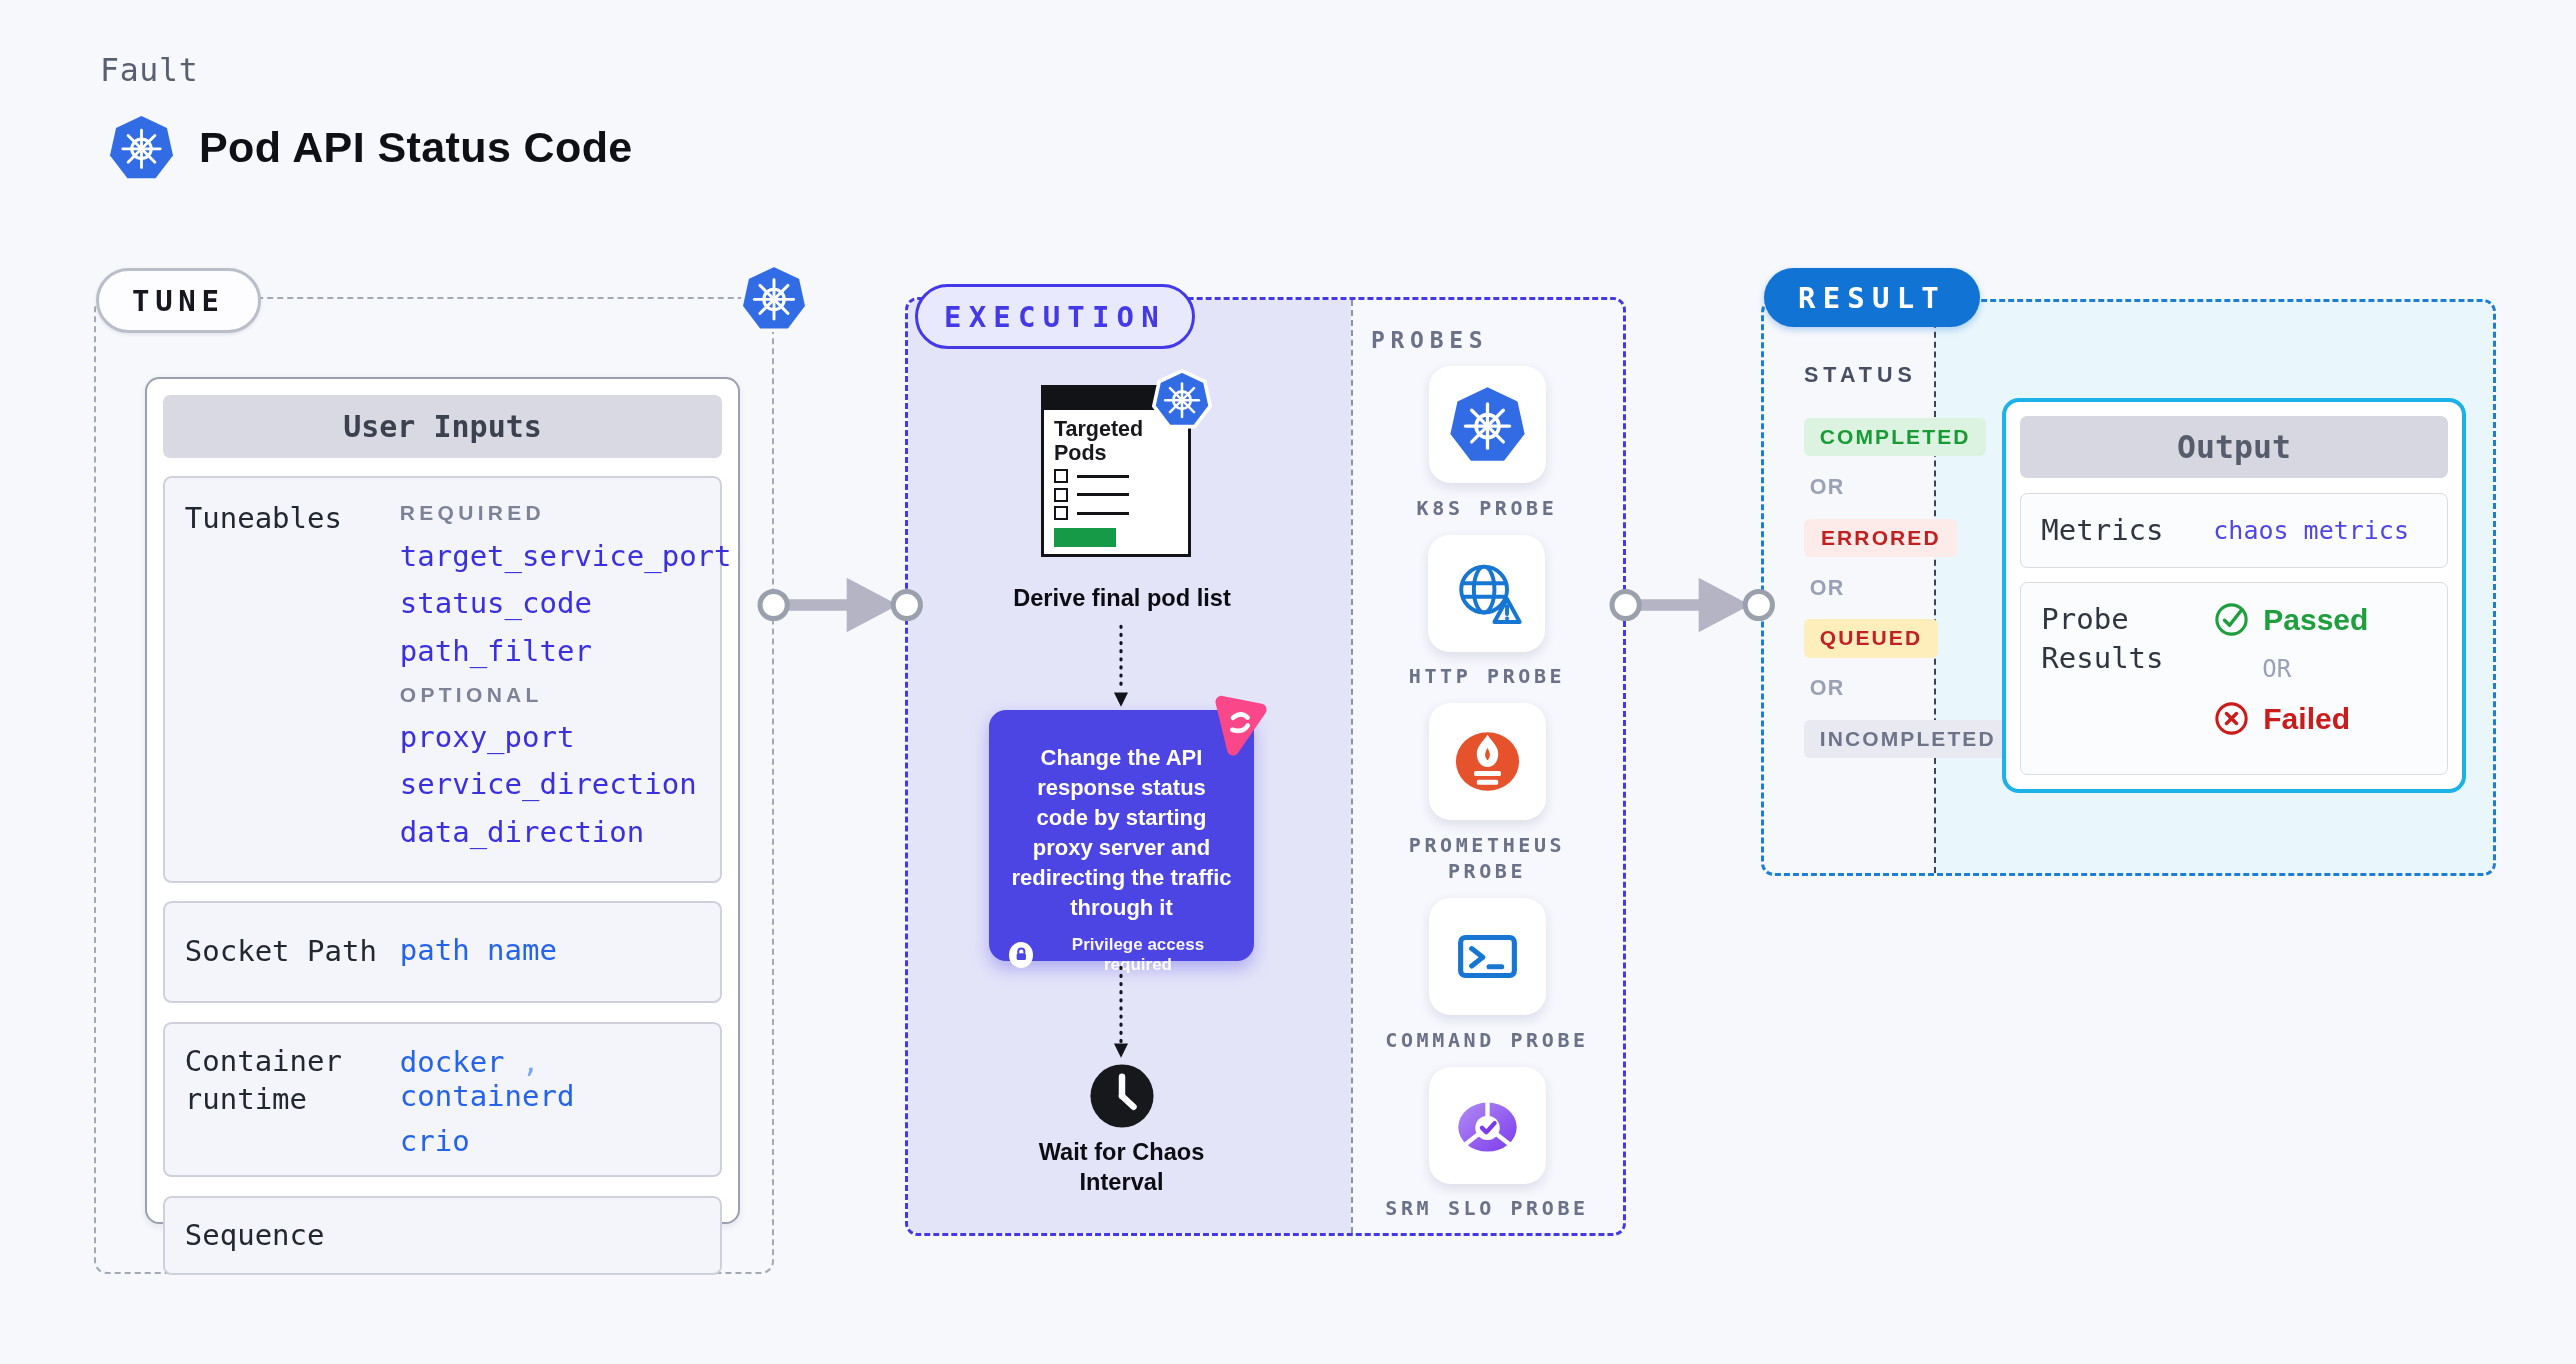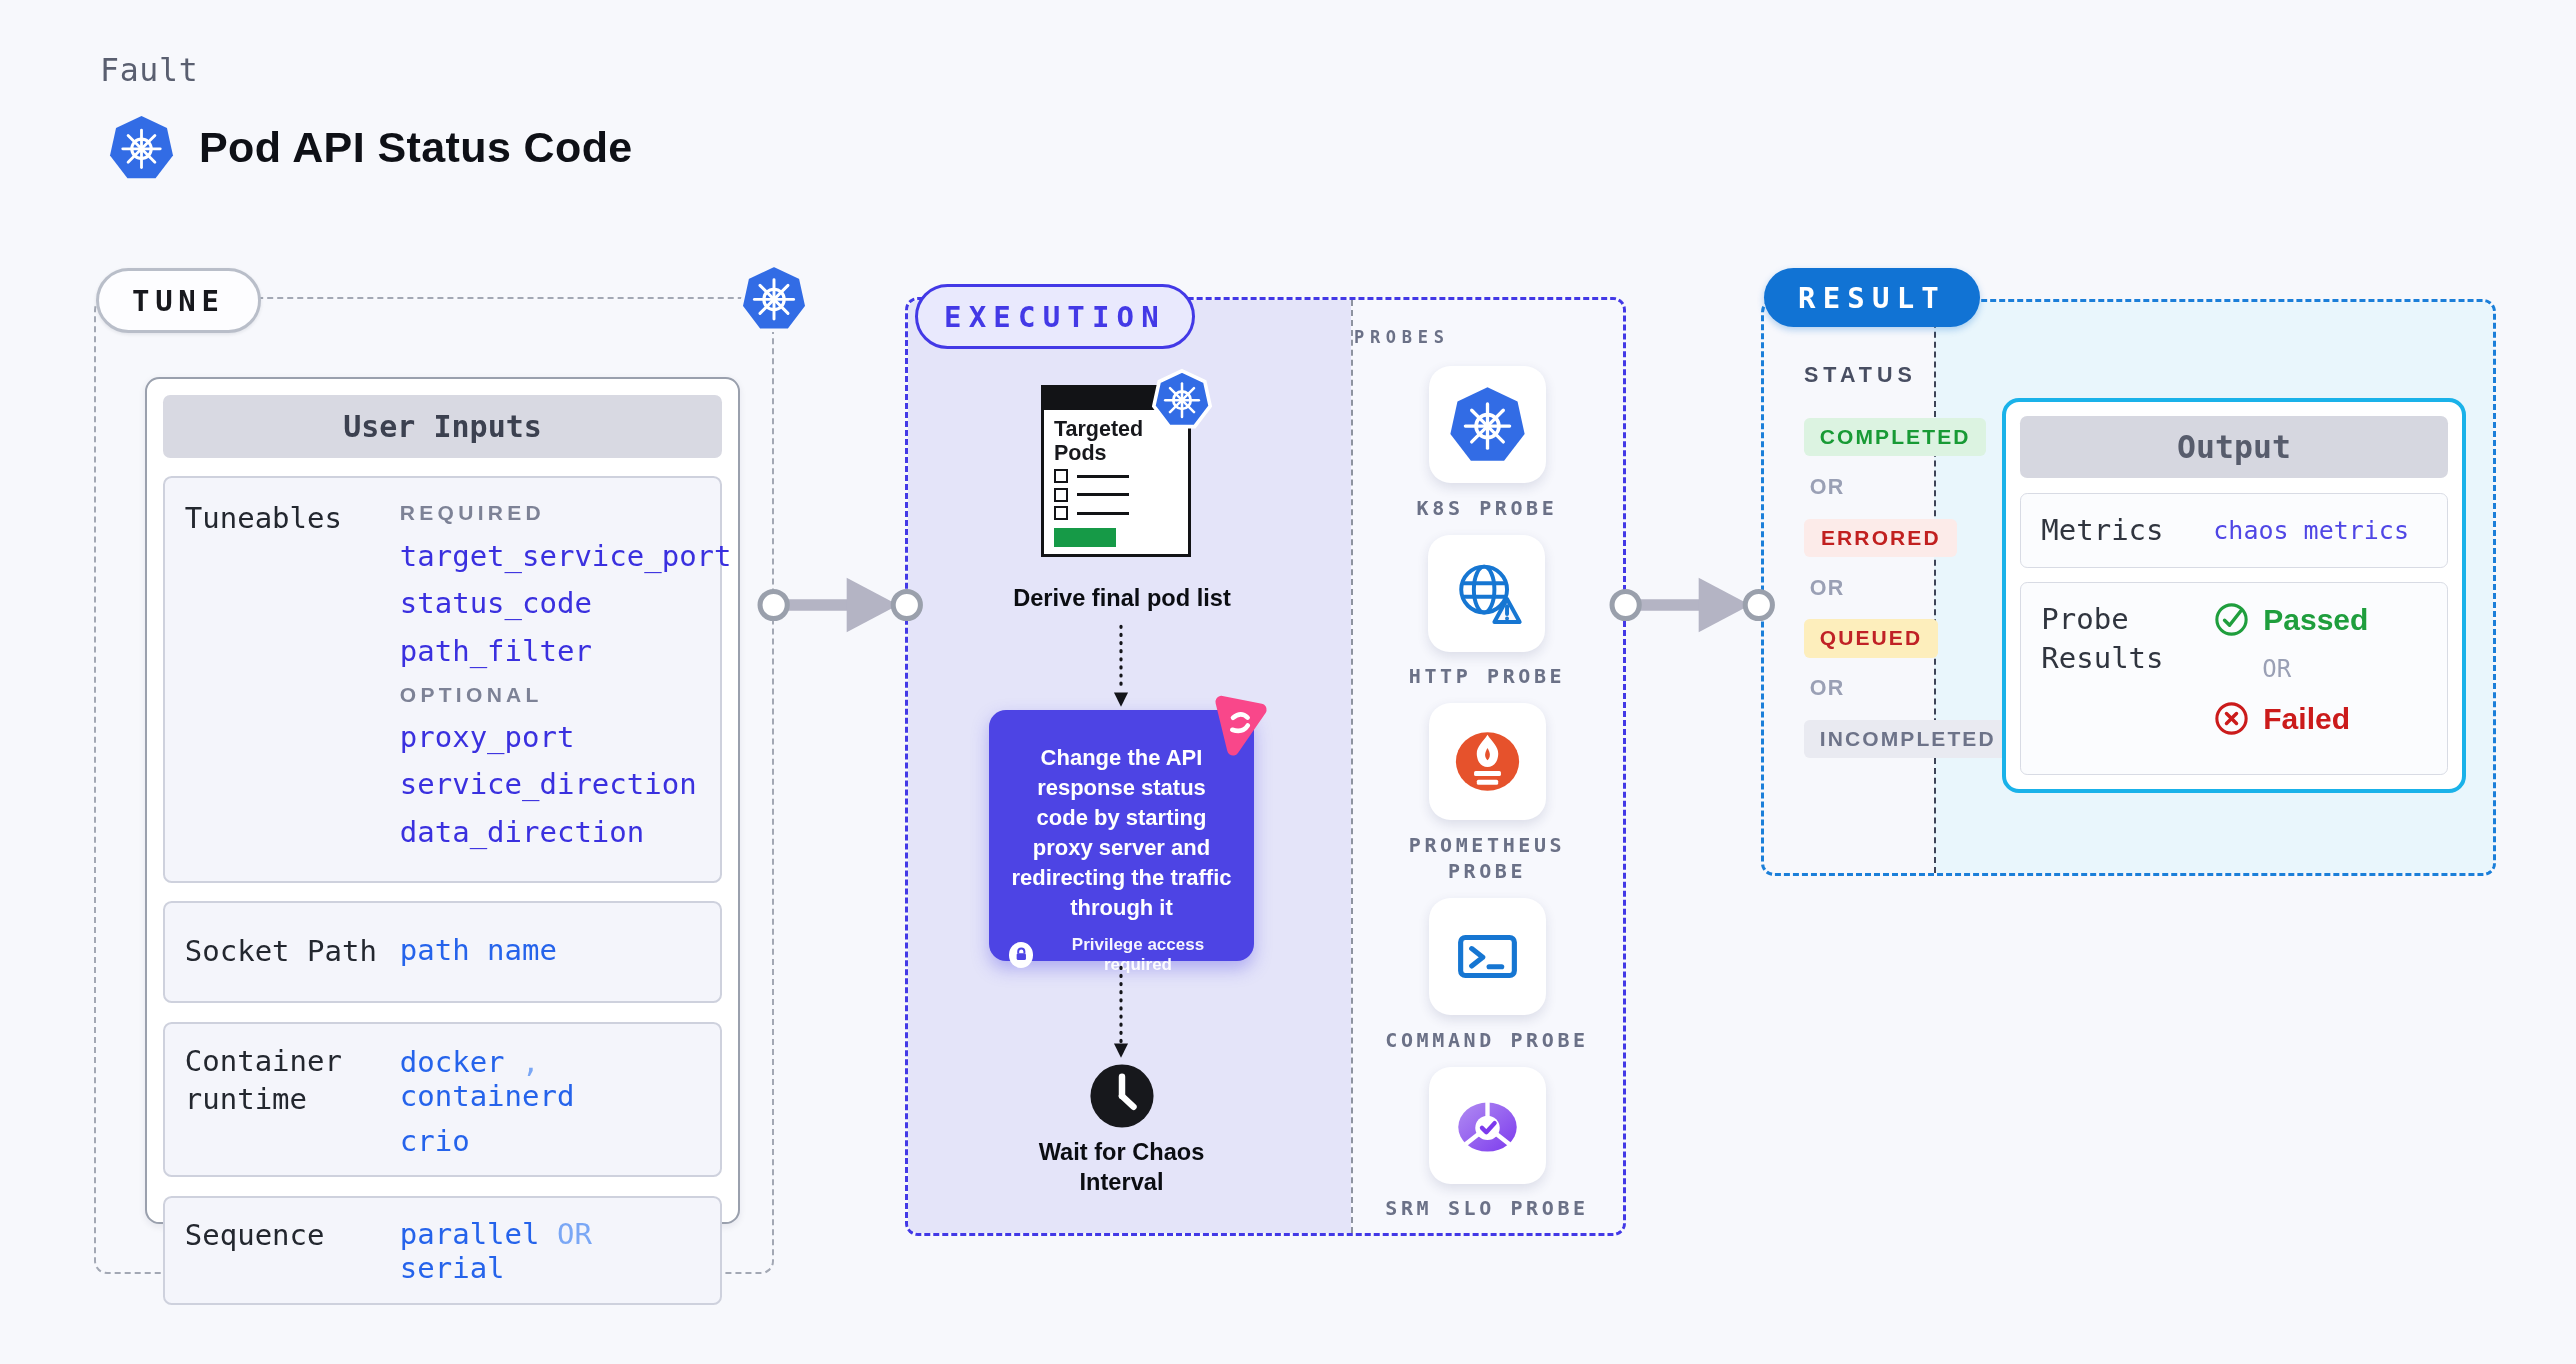--- a/index.html
+++ b/index.html
@@ -72,21 +72,21 @@
   .callout-text { font-family:"Liberation Sans", sans-serif; font-weight:700; font-size:22px; line-height:30px; color:#fff; }
   .priv-row { margin-top:11.5px; display:flex; align-items:center; justify-content:center; gap:8.6px; }
   .lock-circle { width:26px; height:26px; border-radius:50%; background:#fff; display:flex; align-items:center; justify-content:center; }
   .priv-text { font-family:"Liberation Sans", sans-serif; font-weight:600; font-size:17px; color:rgba(255,255,255,.95); }
   .chaos-pin { position:absolute; right:-15.8px; top:-18.6px; width:66px; height:66px; transform:rotate(-6deg); }
 
   .clock-wrap { position:absolute; left:181px; top:763px; width:66px; height:66px; }
   .wait-caption { position:absolute; left:113px; top:837px; width:201px; text-align:center;
                   font-family:"Liberation Sans", sans-serif; font-weight:700; font-size:23.6px; line-height:30px; color:#0b0d12; }
 
-  .probes-label { position:absolute; left:446px; top:27px; font-weight:600; font-size:17px; letter-spacing:5.7px; color:#6b7187; }
+  .probes-label { position:absolute; left:463px; top:27px; font-weight:600; font-size:23px; letter-spacing:5.7px; color:#6b7187; }
   .probe-stack { position:absolute; left:443px; right:0; top:66px; bottom:11.5px;
                  display:flex; flex-direction:column; align-items:center; justify-content:space-between; }
   .probe { display:flex; flex-direction:column; align-items:center; }
   .probe-card { width:117px; height:117px; background:#fff; border-radius:21.5px; box-shadow:0 4.3px 11.5px rgba(35,45,90,.12);
                 display:flex; align-items:center; justify-content:center; }
   .probe-card svg { width:79px; height:79px; }
   .probe-label { margin-top:11.5px; font-weight:600; font-size:20px; letter-spacing:3.6px; color:#6b7187;
                  text-align:center; line-height:26.5px; max-width:244px; }
 
   
@@ -203,25 +203,20 @@
           <span class="val">containerd</span>
         </div>
         <div class="val-line" style="margin-bottom:0;">
           <span class="val">crio</span>
         </div>
       </div>
     </div>
 
     <div class="ui-section sec-sequence">
       <div class="sec-label">Sequence</div>
-      <div class="val-line">
-        <span class="val">parallel</span>
-        <span class="sep">OR</span>
-        <span class="val">serial</span>
-      </div>
     </div>
   </div>
 
   <div id="execution">
     <div id="exec-lavender"></div>
     <div id="probes-zone"></div>
 
     <div class="pods-card">
       <div class="pods-bar"></div>
       <div class="pods-title">Targeted Pods</div>

